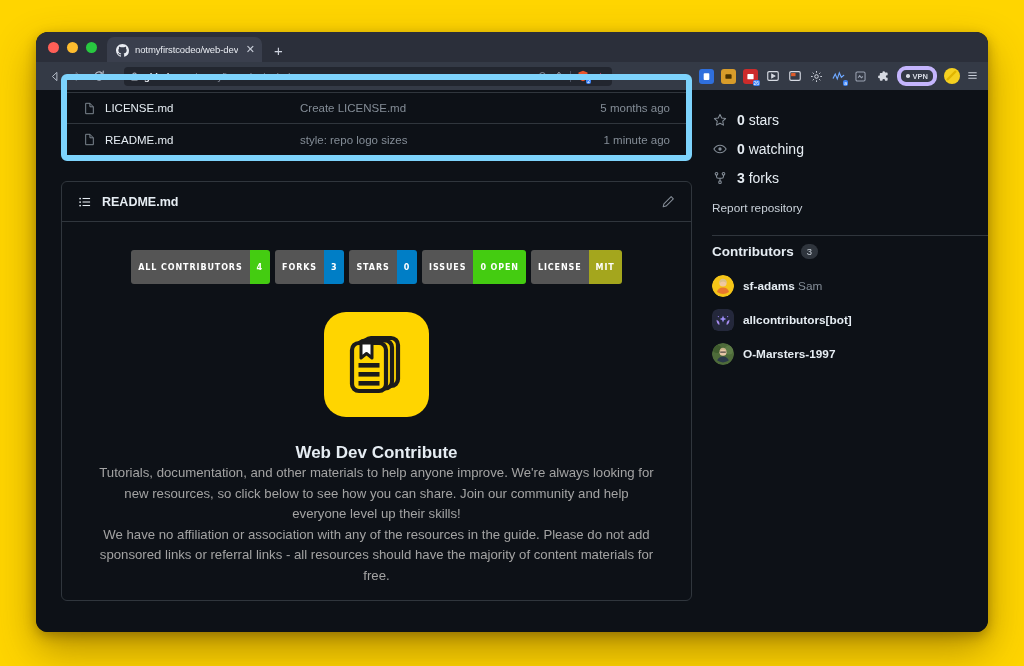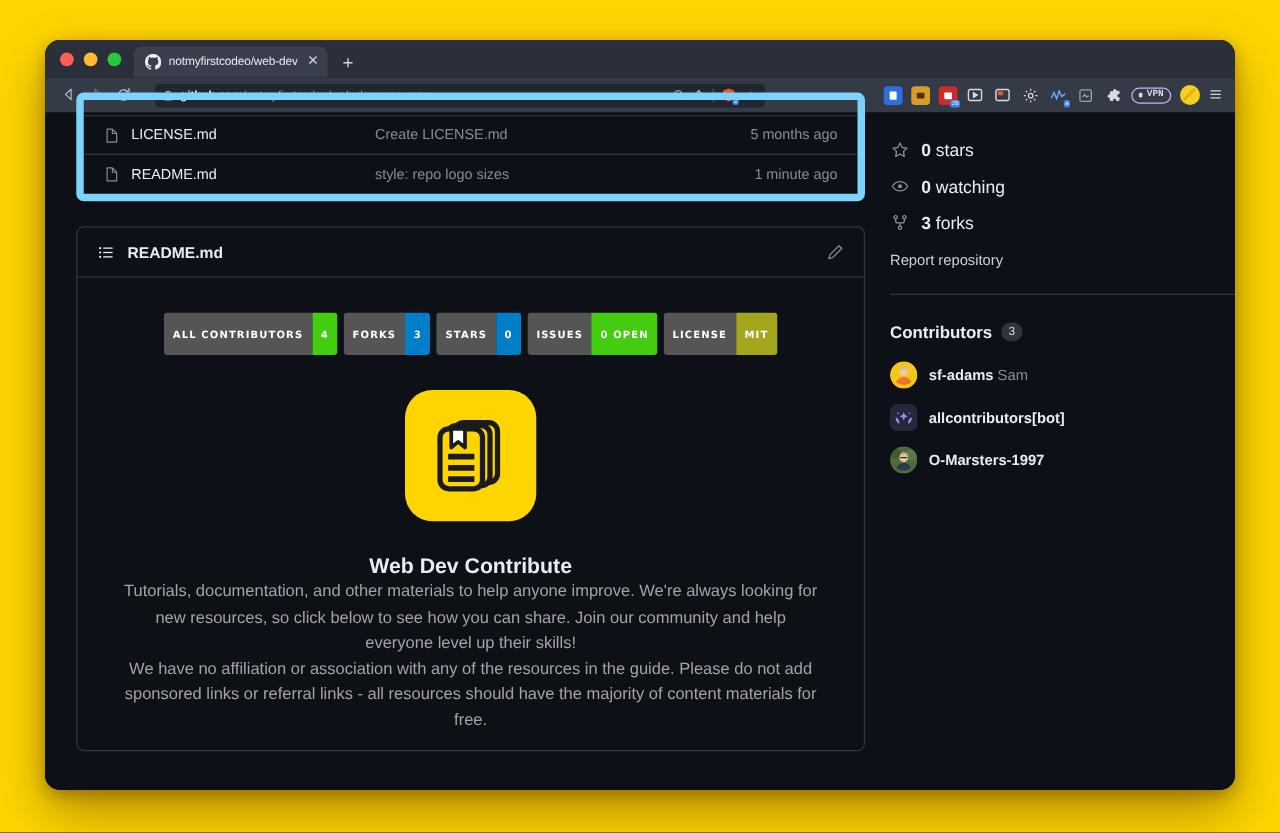--- a/index.html
+++ b/index.html
@@ -85,23 +85,23 @@
 
   .ext-bar { margin-left: auto; display: flex; align-items: center; gap: 7px; padding-right: 2px; }
   .ext { width: 15px; height: 15px; border-radius: 3px; display: flex; align-items: center;
          justify-content: center; font-size: 7px; color: #fff; position: relative; }
   .ext-badge {
     position: absolute; right: -2px; bottom: -2px;
     background: #3b82f6; color: #fff; font-size: 5px;
     border-radius: 2px; padding: 0 1px; line-height: 6px;
   }
   .vpn-pill {
-    border: 1px solid #c4b5fd; border-radius: 9px;
+    border: 4px solid #c4b5fd; border-radius: 9px;
     font-size: 7.5px; color: #d7dbe4; padding: 1.5px 5px;
-    display: flex; align-items: center; gap: 3px; font-weight: 700; font-family: Liberation Mono, monospace;
+    display: flex; align-items: center; gap: 3px; font-weight: 700;
   }
   .vpn-dot { width: 3.5px; height: 3.5px; border-radius: 50%; background: #d7dbe4; }
   .hamburger { color: #cfd4df; font-size: 12px; line-height: 1; }
 
   
   .page {
     position: absolute; top: 58px; left: 0; right: 0; bottom: 0;
     background: #0d1117;
     display: flex;
   }
@@ -179,21 +179,21 @@
   
   .stat-row { display: flex; align-items: center; gap: 9px; margin-bottom: 13px; }
   .stat-ico { width: 16px; display: flex; align-items: center; justify-content: center; color: #848d97; }
   .stat-txt { font-size: 14px; color: #e6edf3; }
   .stat-txt b { font-weight: 600; }
   .report-link { font-size: 11.8px; color: #c9d1d9; margin-top: 15px; }
   .side-divider { height: 1px; background: #30363d; margin: 20px 0 0 0; }
 
   .contrib-head {
     display: flex; align-items: center; gap: 7px;
-    margin-top: 22px; margin-bottom: 16px;
+    margin-top: 8px; margin-bottom: 16px;
   }
   .contrib-title { font-size: 13.5px; font-weight: 700; color: #e6edf3; }
   .count-pill {
     background: #2f353d; color: #c9d1d9;
     border-radius: 9px; font-size: 9.5px;
     padding: 1px 6px; line-height: 13px;
   }
   .contrib-row { display: flex; align-items: center; gap: 9px; margin-bottom: 12px; }
   .avatar { width: 22px; height: 22px; border-radius: 50%; overflow: hidden; flex: 0 0 22px; }
   .avatar.sq { border-radius: 6px; }

